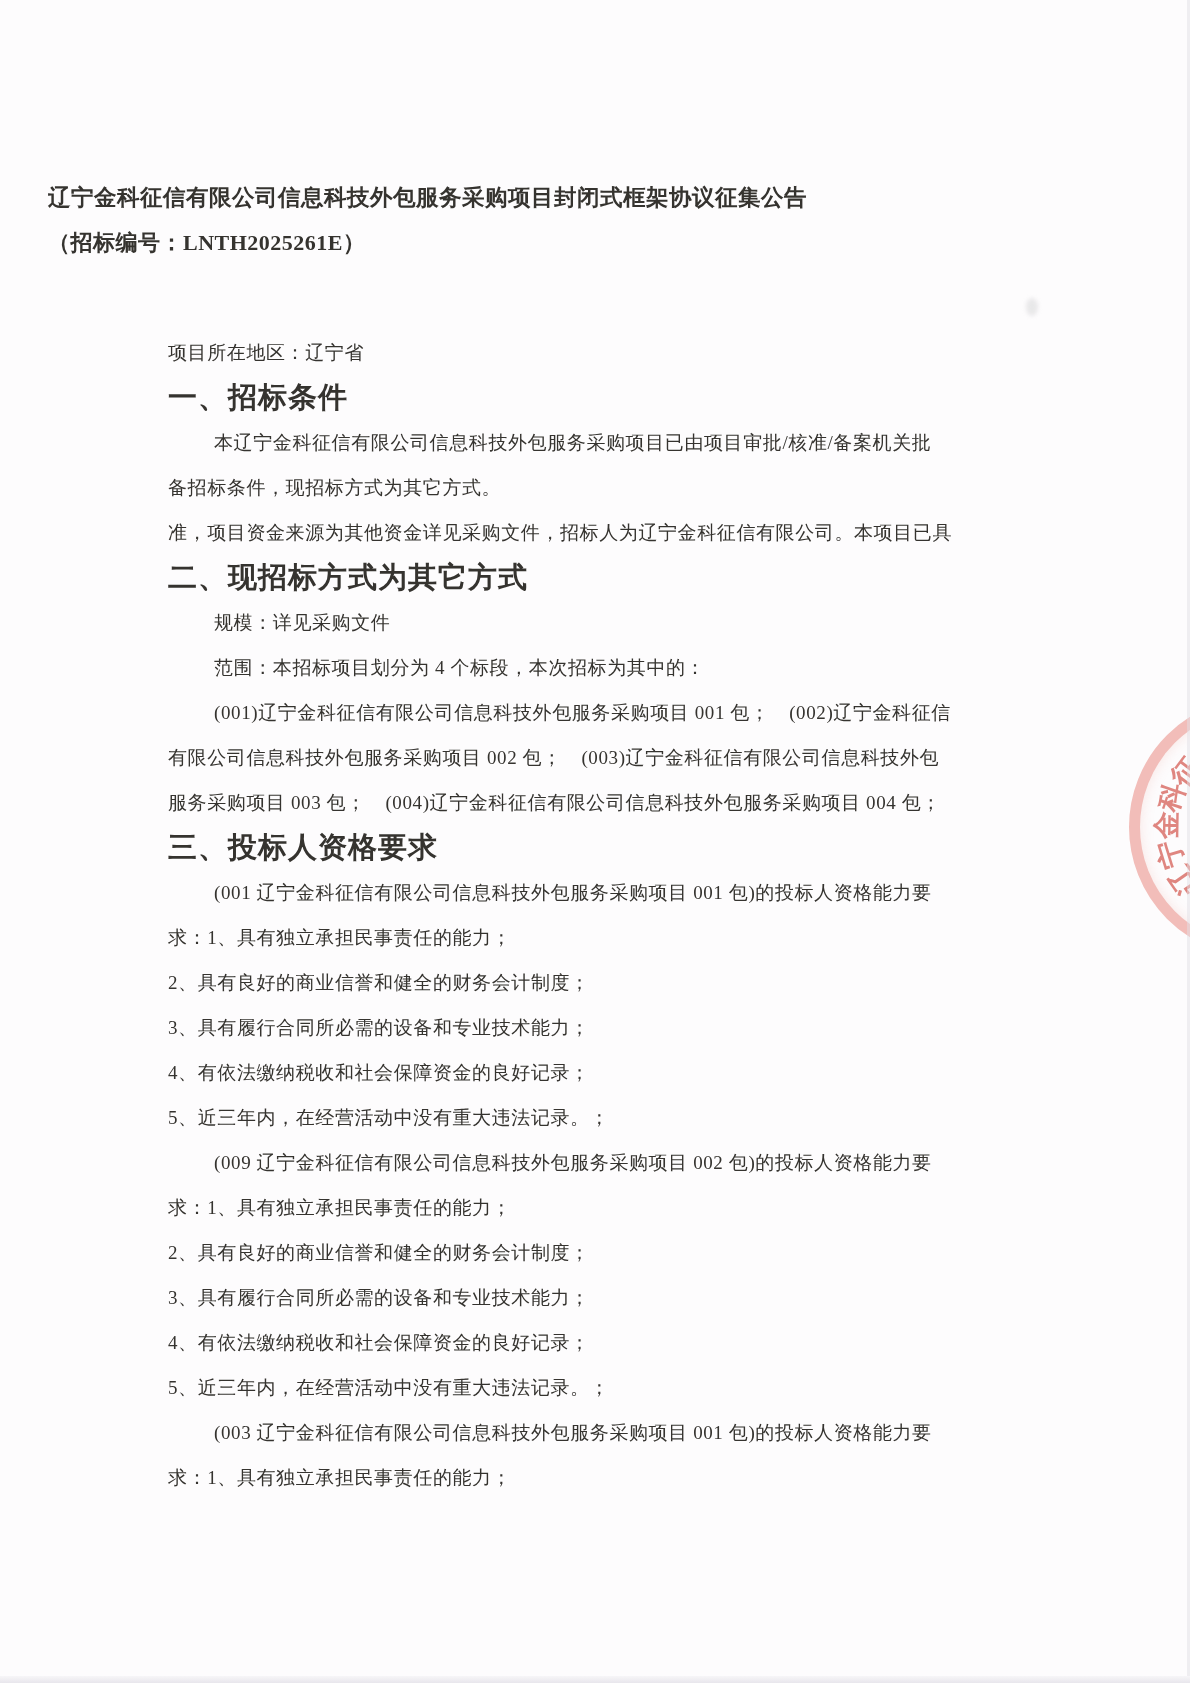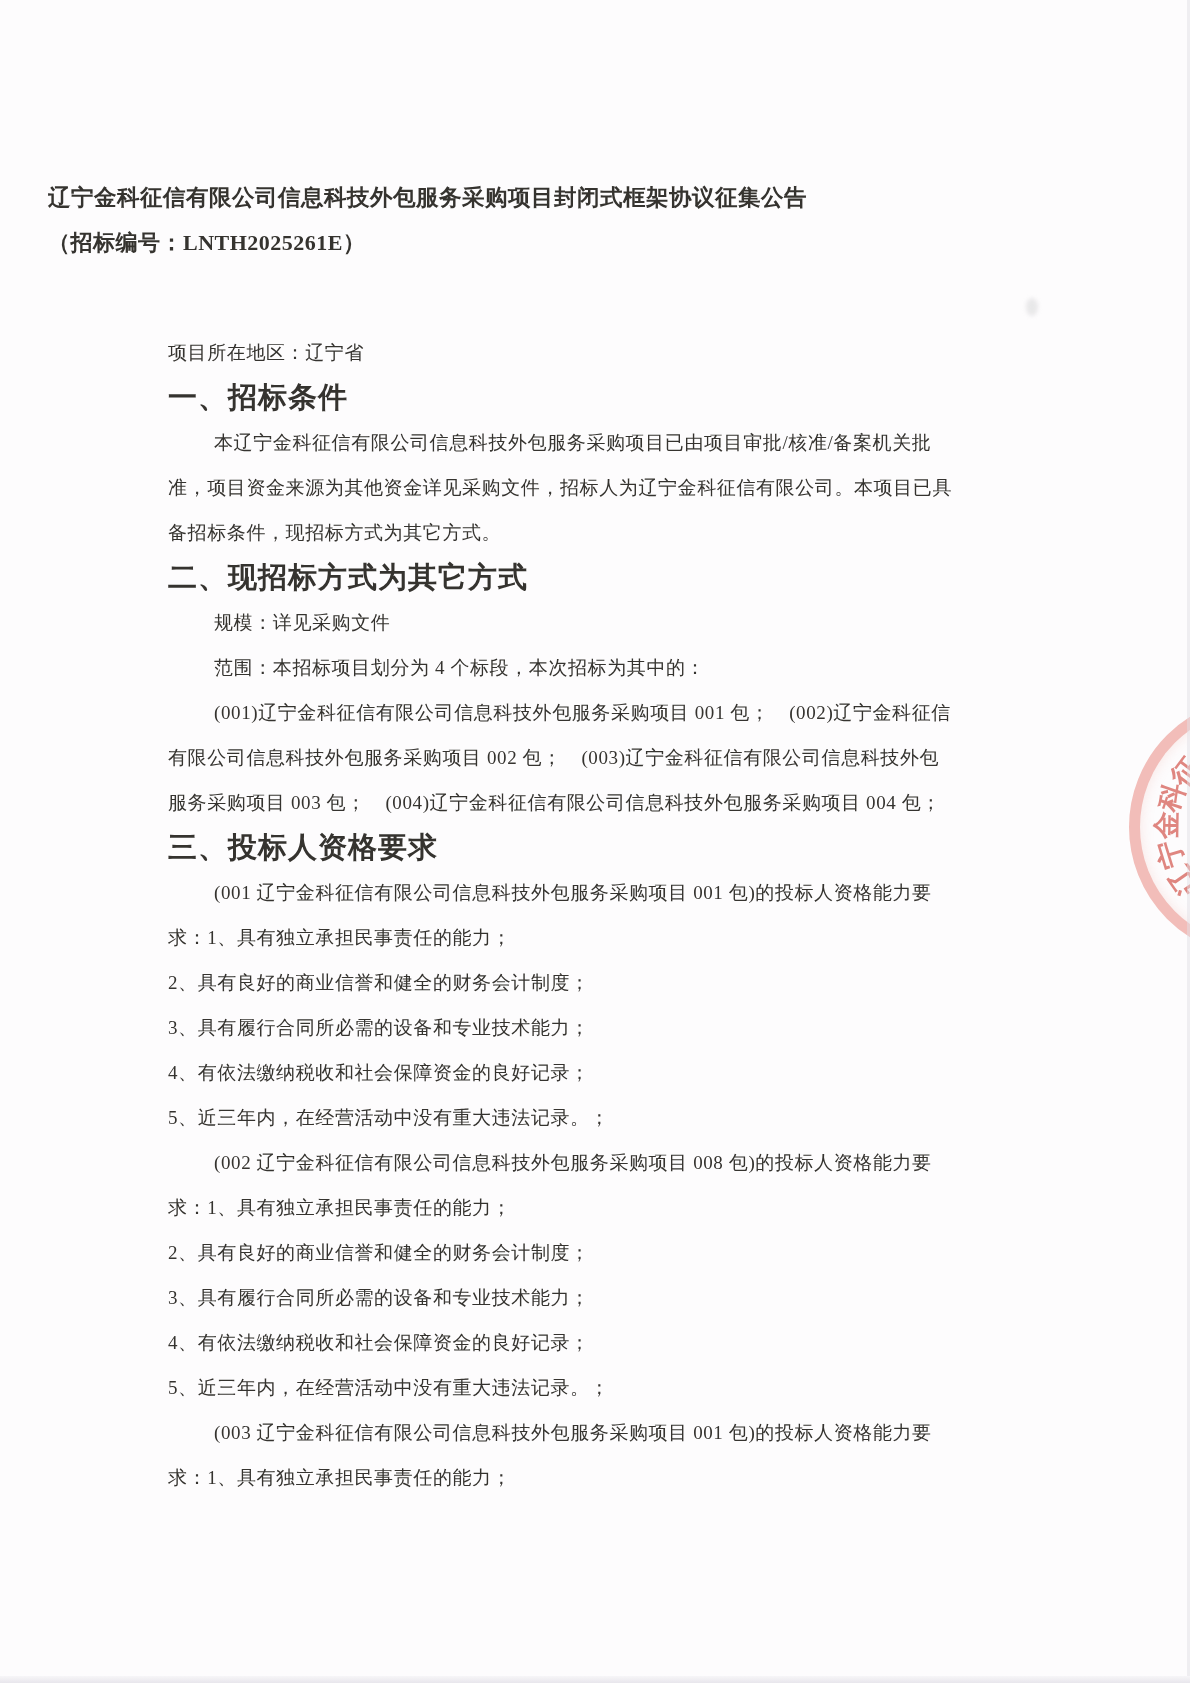--- a/index.html
+++ b/index.html
@@ -67,36 +67,36 @@
 
   <div class="title-block">
     <div class="title-line">辽宁金科征信有限公司信息科技外包服务采购项目封闭式框架协议征集公告</div>
     <div class="subtitle-line">（招标编号：LNTH2025261E）</div>
   </div>
 
   <div class="lines">
       <div class="line meta">项目所在地区：辽宁省</div>
       <div class="line heading">一、招标条件</div>
       <div class="line indent">本辽宁金科征信有限公司信息科技外包服务采购项目已由项目审批/核准/备案机关批</div>
+      <div class="line body">备招标条件，现招标方式为其它方式。</div>
       <div class="line body">准，项目资金来源为其他资金详见采购文件，招标人为辽宁金科征信有限公司。本项目已具</div>
-      <div class="line body">备招标条件，现招标方式为其它方式。</div>
       <div class="line heading">二、现招标方式为其它方式</div>
       <div class="line indent">规模：详见采购文件</div>
       <div class="line indent">范围：本招标项目划分为 4 个标段，本次招标为其中的：</div>
       <div class="line indent">(001)辽宁金科征信有限公司信息科技外包服务采购项目 001 包；　(002)辽宁金科征信</div>
       <div class="line body">有限公司信息科技外包服务采购项目 002 包；　(003)辽宁金科征信有限公司信息科技外包</div>
       <div class="line body">服务采购项目 003 包；　(004)辽宁金科征信有限公司信息科技外包服务采购项目 004 包；</div>
       <div class="line heading">三、投标人资格要求</div>
       <div class="line indent">(001 辽宁金科征信有限公司信息科技外包服务采购项目 001 包)的投标人资格能力要</div>
       <div class="line body">求：1、具有独立承担民事责任的能力；</div>
       <div class="line body">2、具有良好的商业信誉和健全的财务会计制度；</div>
       <div class="line body">3、具有履行合同所必需的设备和专业技术能力；</div>
       <div class="line body">4、有依法缴纳税收和社会保障资金的良好记录；</div>
       <div class="line body">5、近三年内，在经营活动中没有重大违法记录。；</div>
-      <div class="line indent">(002 辽宁金科征信有限公司信息科技外包服务采购项目 008 包)的投标人资格能力要</div>
+      <div class="line indent">(009 辽宁金科征信有限公司信息科技外包服务采购项目 002 包)的投标人资格能力要</div>
       <div class="line body">求：1、具有独立承担民事责任的能力；</div>
       <div class="line body">2、具有良好的商业信誉和健全的财务会计制度；</div>
       <div class="line body">3、具有履行合同所必需的设备和专业技术能力；</div>
       <div class="line body">4、有依法缴纳税收和社会保障资金的良好记录；</div>
       <div class="line body">5、近三年内，在经营活动中没有重大违法记录。；</div>
       <div class="line indent">(003 辽宁金科征信有限公司信息科技外包服务采购项目 001 包)的投标人资格能力要</div>
       <div class="line body">求：1、具有独立承担民事责任的能力；</div>
     </div>
 
   <div class="stamp">

